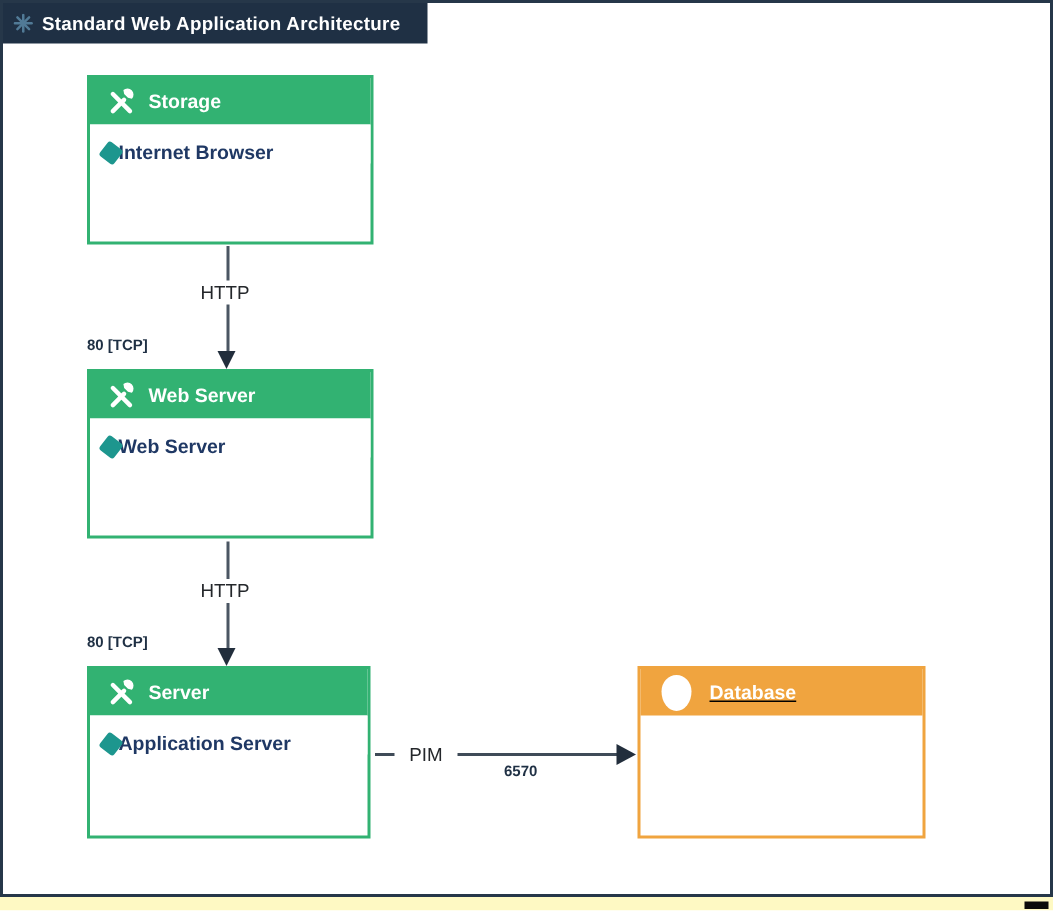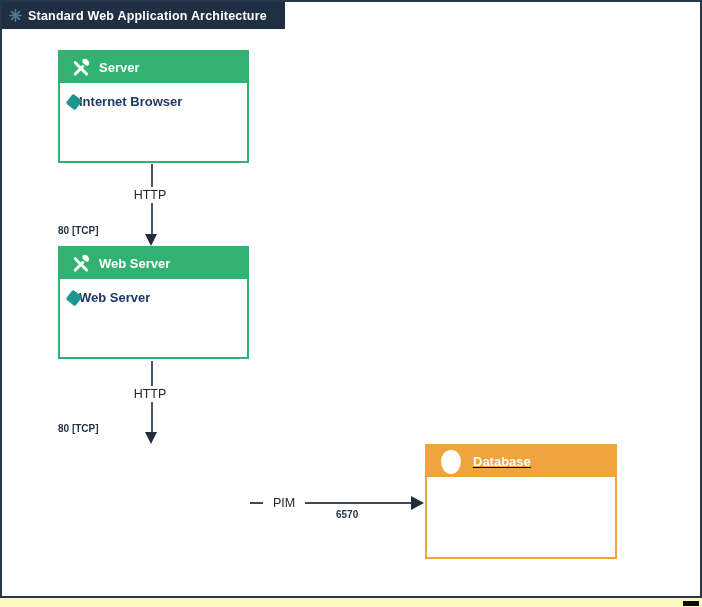--- a/index.html
+++ b/index.html
@@ -72,21 +72,21 @@
 
   <div class="node green" style="left:58px;top:50px;width:191px;height:113px;">
     <div class="node-header">
       <span class="hicon">
         <svg viewBox="0 0 24 24" width="21" height="21">
           <line x1="6" y1="6.5" x2="19" y2="19.5" stroke="#fff" stroke-width="3.4" stroke-linecap="round"></line>
           <line x1="6" y1="19.5" x2="14.5" y2="11" stroke="#fff" stroke-width="3.4" stroke-linecap="round"></line>
           <path d="M14 3.5 a4.6 4.6 0 0 1 6.5 6.5 l-3 -0.6 -2.9 -2.9 z" fill="#fff"></path>
         </svg>
       </span>
-      <span class="node-title">Server</span>
+      <span class="node-title">Storage</span>
     </div>
     <div class="node-body">
       <div class="item-row">
         <span class="diamond"></span>
         <span class="item-label">Internet Browser</span>
       </div>
     </div>
   </div>
 
   <div class="vline" style="left:151px;top:164px;height:70px;"></div>
@@ -111,20 +111,38 @@
         <span class="item-label">Web Server</span>
       </div>
     </div>
   </div>
 
   <div class="vline" style="left:151px;top:361px;height:71px;"></div>
   <div class="head-down" style="left:145px;top:432px;"></div>
   <div class="proto" style="left:127px;top:386px;width:46px;">HTTP</div>
   <div class="port" style="left:58px;top:423px;width:80px;">80 [TCP]</div>
 
+  <div class="node green" style="left:58px;top:444px;width:189px;height:115px;">
+    <div class="node-header">
+      <span class="hicon">
+        <svg viewBox="0 0 24 24" width="21" height="21">
+          <line x1="6" y1="6.5" x2="19" y2="19.5" stroke="#fff" stroke-width="3.4" stroke-linecap="round"></line>
+          <line x1="6" y1="19.5" x2="14.5" y2="11" stroke="#fff" stroke-width="3.4" stroke-linecap="round"></line>
+          <path d="M14 3.5 a4.6 4.6 0 0 1 6.5 6.5 l-3 -0.6 -2.9 -2.9 z" fill="#fff"></path>
+        </svg>
+      </span>
+      <span class="node-title">Server</span>
+    </div>
+    <div class="node-body">
+      <div class="item-row">
+        <span class="diamond"></span>
+        <span class="item-label">Application Server</span>
+      </div>
+    </div>
+  </div>
 
   <div class="hline" style="left:250px;top:502px;width:162px;"></div>
   <div class="head-right" style="left:411px;top:496px;"></div>
   <div class="proto" style="left:263px;top:495px;width:42px;">PIM</div>
   <div class="port" style="left:336px;top:509px;width:74px;">6570</div>
 
   <div class="node orange" style="left:425px;top:444px;width:192px;height:115px;">
     <div class="node-header">
       <span class="hicon" style="margin-left:14px;margin-right:12px;">
         <span class="db-blob"></span>

